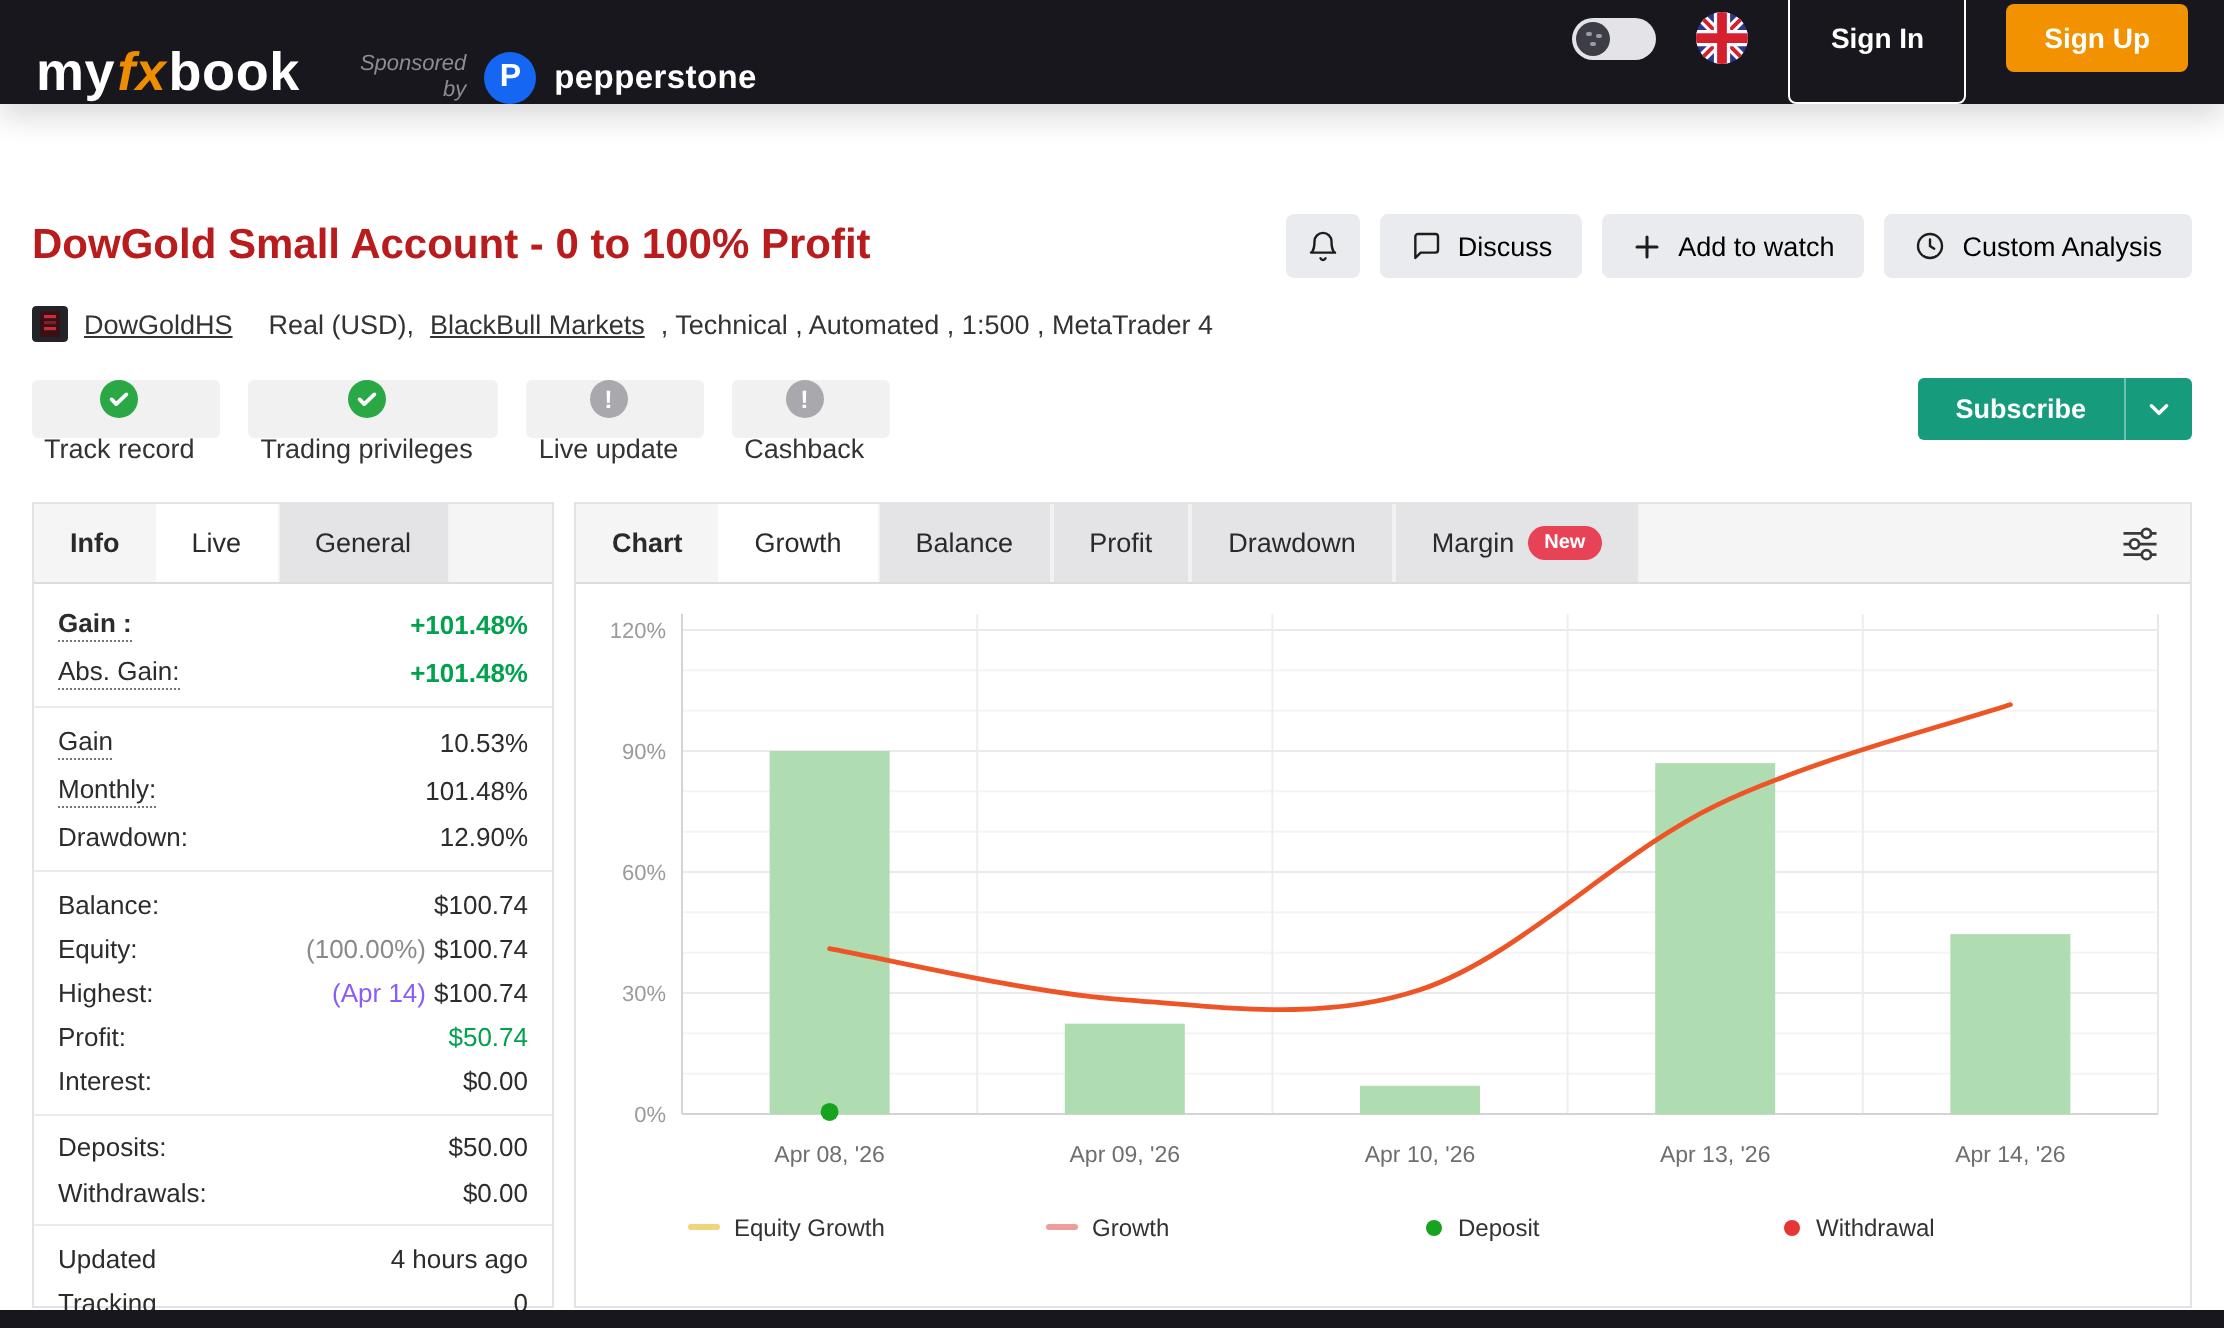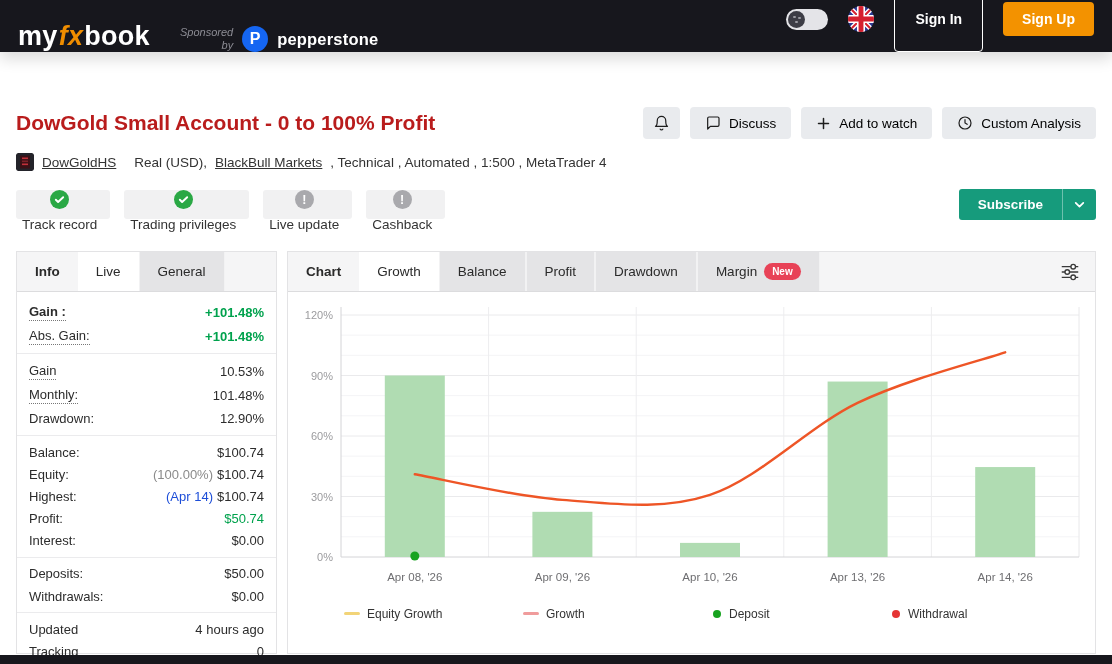--- a/index.html
+++ b/index.html
@@ -54,21 +54,21 @@
   .sliders-btn{align-self:center;margin-right:12px;background:none;border:none;cursor:pointer;display:flex;padding:2px;}
   
   .stats-body{padding-top:8px;}
   .srow{display:flex;justify-content:space-between;align-items:center;padding:3.6px 12px;font-size:13px;color:#2c2c2c;}
   .sdiv{border-top:1px solid #ebebed;margin:5px 0;}
   .dotted{border-bottom:1px dotted #777;padding-bottom:1px;cursor:help;}
   .bold{font-weight:700;}
   .green{color:#00a24d;}
   .sval{white-space:nowrap;}
   .pre-gray{color:#8a8a8a;margin-right:4px;}
-  .pre-light{color:#1d4ed8;margin-right:4px;}
+  .pre-light{color:#8b5cf6;margin-right:4px;}
   
   .chart-body{height:361px;}
   svg.chart text{font-family:"Liberation Sans",sans-serif;}
   .footer-strip{position:absolute;left:0;bottom:0;width:100%;height:9px;background:#17171d;}
 </style>
 </head>
 <body>
 
 <div class="navbar">
   <div class="logo">

